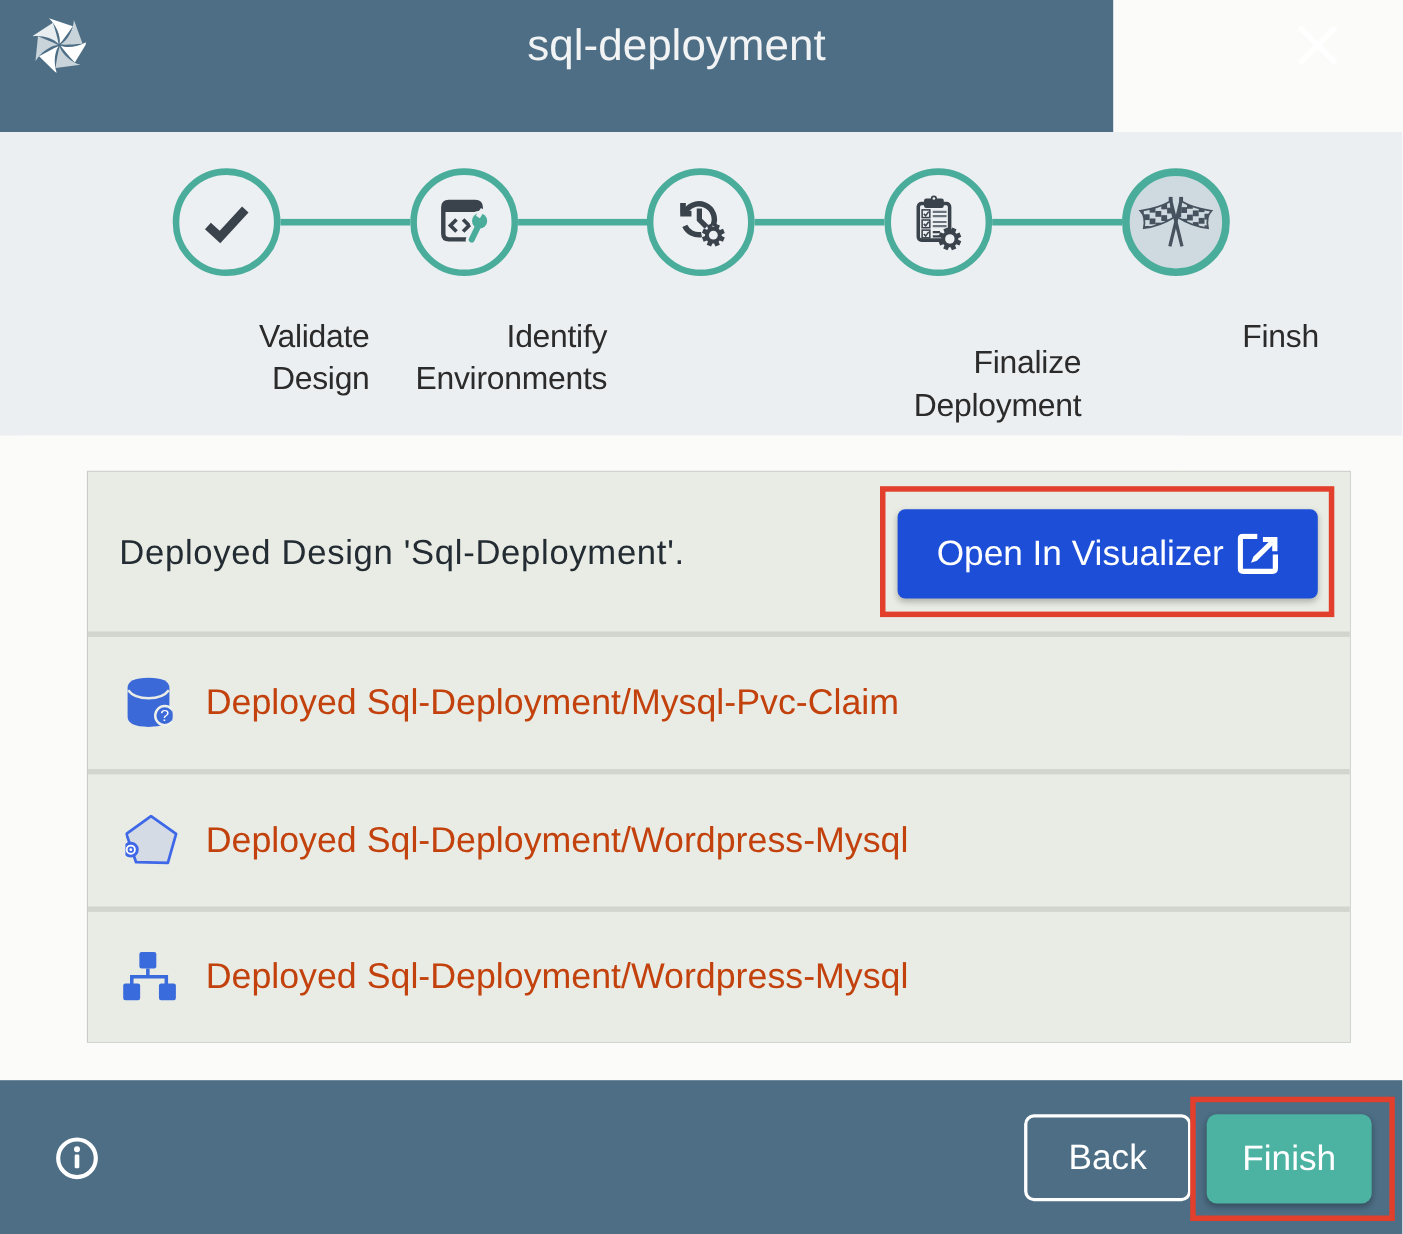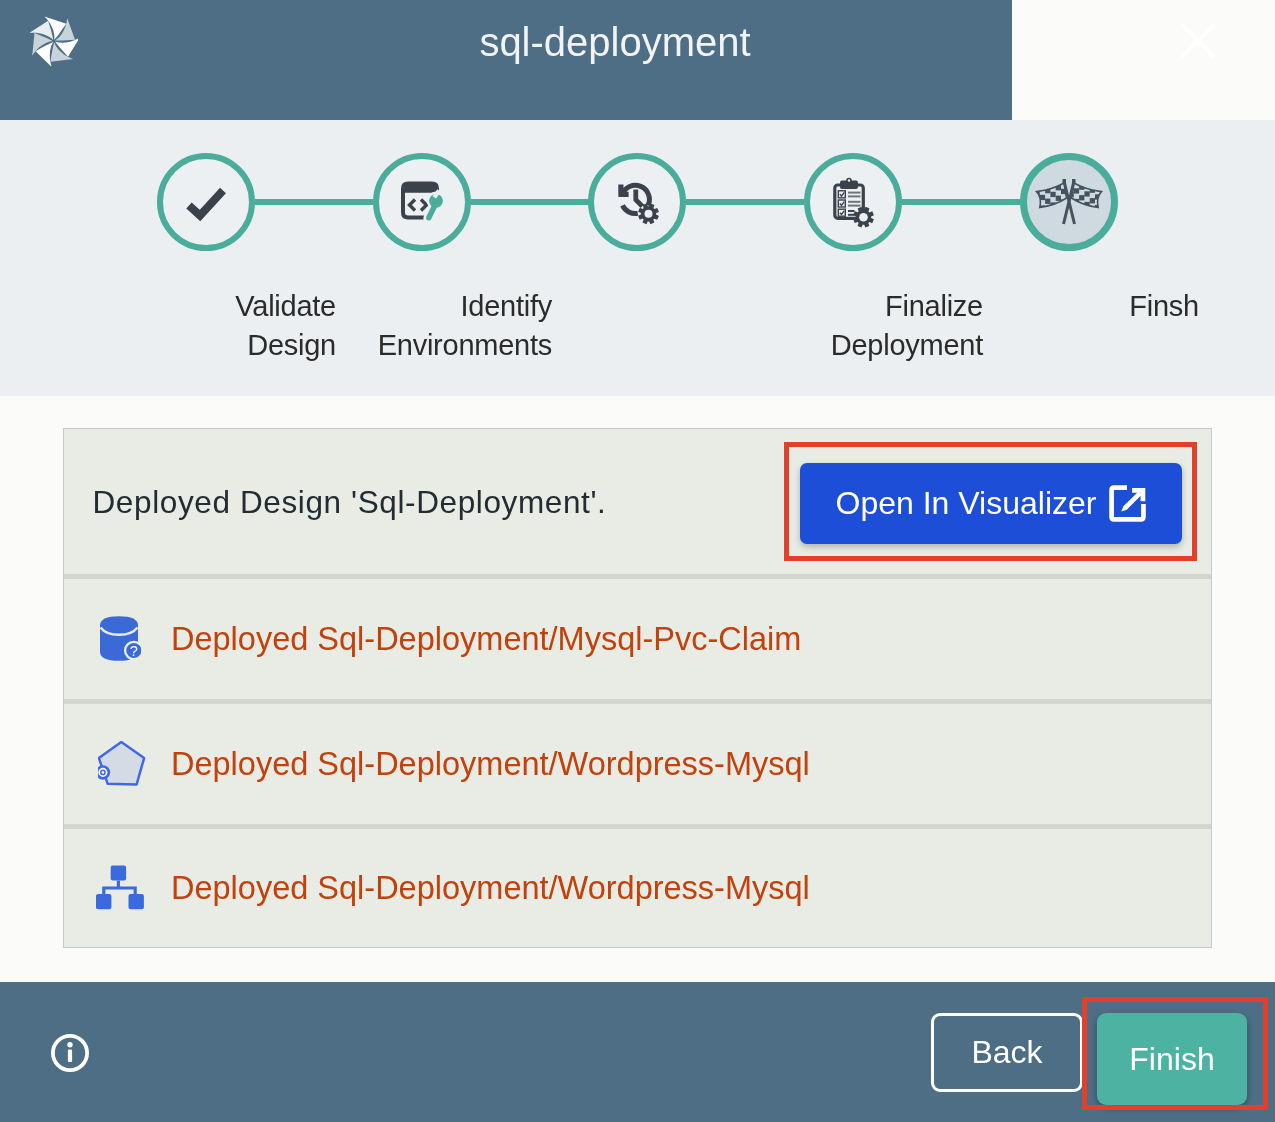--- a/index.html
+++ b/index.html
@@ -9,41 +9,41 @@
   .title { position:absolute; left:615px; top:41.5px; transform:translate(-50%,-50%); font-size:40px; color:#f2f3f4; }
   .logo { position:absolute; left:30px; top:16px; }
   .closex { position:absolute; left:1179px; top:21px; }
   .stepper { position:absolute; left:0; top:120px; width:1275px; height:276px; background:#eceff1; }
   .circle { position:absolute; top:33px; width:98px; height:98px; border-radius:50%;
             border:6px solid #4aad9b; background:#edf0f2; }
   .circle.active { background:#cfdae0; border-width:7px; }
   .conn { position:absolute; top:79px; height:6px; background:#4aad9b; }
   .steplabel { position:absolute; top:167px; width:260px; text-align:right;
                font-size:29px; line-height:39px; letter-spacing:-0.25px; color:#2b2b2b; }
-  .content { position:absolute; left:0; top:396px; width:1056px; height:586px; background:#fbfbfa; }
+  .content { position:absolute; left:16px; top:396px; width:1056px; height:586px; background:#fbfbfa; }
   .rows { position:absolute; left:63px; top:32px; width:1149px; border:1px solid #c9ccc5; }
   .row { position:relative; background:#e9ece4; }
   .row1 { height:145px; }
   .row4 { height:123px !important; }
   .row2 { height:125px; border-top:5px solid #d2d5cd; }
   .rowtext1 { position:absolute; left:28.5px; top:50%; transform:translateY(-50%);
               font-size:31.5px; color:#232b33; letter-spacing:0.62px; }
   .rowtext { position:absolute; left:107px; top:50%; transform:translateY(-50%);
              font-size:32.5px; color:#c2410c; }
   .rowicon { position:absolute; left:36px; top:50%; transform:translateY(-50%); }
   .btn-viz { position:absolute; left:736px; top:34px; width:382px; height:81px;
              background:#1d4ed8; border-radius:7px; box-shadow:0 3px 6px rgba(0,0,0,0.25);
              color:#fff; font-size:32px; display:flex; align-items:center; justify-content:center; gap:13px; }
   .redbox1 { position:absolute; left:720px; top:13px; width:413px; height:119px;
              border:5px solid #e2402c; }
   .footer { position:absolute; left:0; top:982px; width:1275px; height:140px; background:#4d6e85; }
   .btn-back { position:absolute; left:931px; top:31px; width:152px; height:79px;
               border:3px solid #fff; border-radius:9px; color:#fff; font-size:32px;
               display:flex; align-items:center; justify-content:center; }
-  .btn-finish { position:absolute; left:1097px; top:31px; width:150px; height:92px;
+  .btn-finish { position:absolute; left:1097px; top:31px; width:150px; height:81px;
                 background:#4cb3a2; border-radius:9px; color:#fff; font-size:32px;
                 box-shadow:0 3px 6px rgba(0,0,0,0.3);
                 display:flex; align-items:center; justify-content:center; }
   .redbox2 { position:absolute; left:1082px; top:15px; width:186px; height:113px;
              border:5px solid #e2402c; }
 </style>
 </head>
 <body>
 
 <div class="header">
@@ -190,21 +190,21 @@
       <rect x="67.3" y="41.7" width="5.3" height="5.3"></rect>
       <rect x="40.8" y="39.5" width="5.3" height="5.3"></rect>
       <rect x="51.4" y="42.5" width="5.3" height="5.3"></rect>
       <rect x="62.0" y="45.5" width="5.3" height="5.3"></rect>
     </g>
     <path d="M 40.5 12.8 C 50 18.3 60 20.6 68.4 21.6 C 64.8 25.4 63.8 31 65.2 37.5 C 55.5 36.3 46.2 33 38.4 28 C 39.8 23 40.7 17.8 40.5 12.8 Z" fill="none" stroke="#46535f" stroke-width="1.6"></path>
   </svg>
 
   <div class="steplabel" style="left:76px;">Validate<br>Design</div>
   <div class="steplabel" style="left:292px;">Identify<br>Environments</div>
-  <div class="steplabel" style="left:723px;">Finalize<br>Deployment</div>
+  <div class="steplabel" style="left:723px;margin-top:24px;">Finalize<br>Deployment</div>
   <div class="steplabel" style="left:939px;">Finsh</div>
 </div>
 
 <div class="content">
   <div class="rows">
     <div class="row row1">
       <div class="rowtext1">Deployed Design 'Sql-Deployment'.</div>
       <div class="btn-viz">Open In Visualizer
         <svg width="37" height="37" viewBox="0 0 36 36">
           <path d="M 17.5 2.5 L 5 2.5 Q 2.5 2.5 2.5 5 L 2.5 31 Q 2.5 33.5 5 33.5 L 31 33.5 Q 33.5 33.5 33.5 31 L 33.5 18.5" stroke="#fff" stroke-width="4.6" fill="none"></path>

